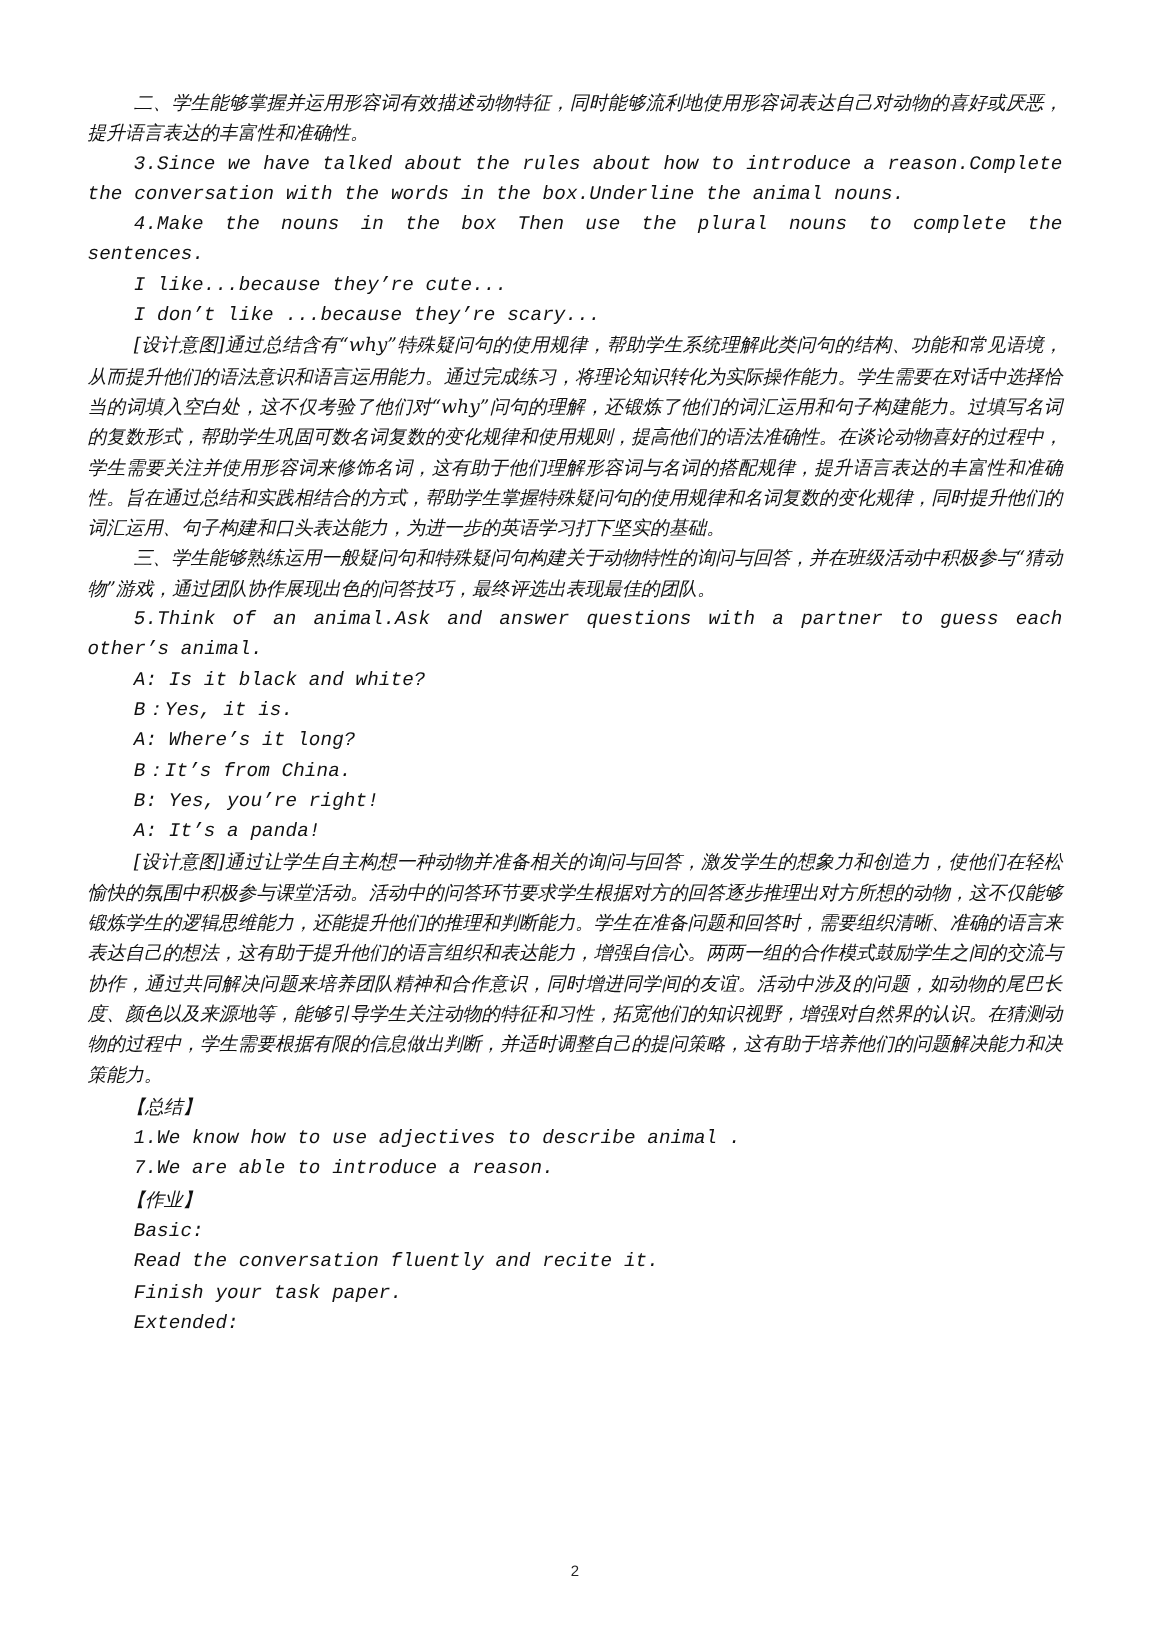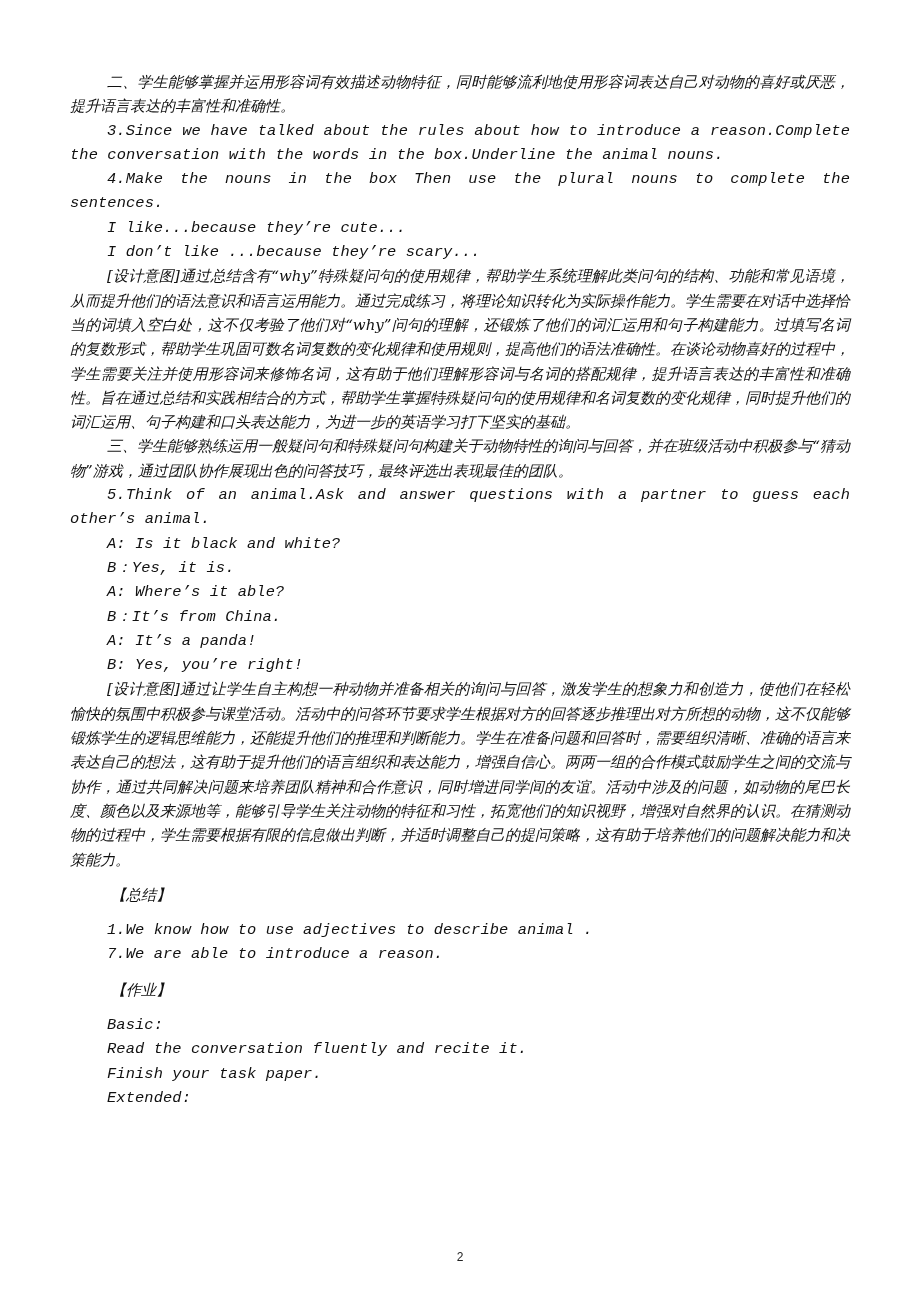--- a/index.html
+++ b/index.html
@@ -6,45 +6,45 @@
   body { width: 920px; height: 1302px; position: relative; overflow: hidden; }
   .page {
     position: absolute; left: 70px; top: 70px; width: 780px;
     font-family: "DejaVu Serif", serif;
     font-size: 15px; line-height: 24.3px; color: #111111; font-style: italic;
   }
   .p { margin: 0; text-align: justify; text-align-last: left; }
   .indent { text-indent: 37px; }
   .line { margin: 0; padding-left: 37px; white-space: pre; }
   .mono { font-family: "Liberation Mono", "DejaVu Sans Mono", monospace; font-size: 15.4px; letter-spacing: 0.1px; }
-  .heading { margin: 11px; padding-left: 30px; }
+  .heading { margin: 1px; padding-left: 30px; }
   .page-number {
     position: absolute; left: 0; width: 920px; top: 1250px; text-align: center;
     font-family: "Liberation Sans", sans-serif; font-size: 12px; color: #222;
   }
 </style>
 </head>
 <body>
 
 <div class="page">
   <p class="p indent">二、学生能够掌握并运用形容词有效描述动物特征，同时能够流利地使用形容词表达自己对动物的喜好或厌恶，提升语言表达的丰富性和准确性。</p>
   <p class="p indent mono">3.Since we have talked about the rules about how to introduce a reason.Complete the conversation with the words in the box.Underline the animal nouns.</p>
   <p class="p indent mono">4.Make the nouns in the box Then use the plural nouns to complete the sentences.</p>
   <p class="line mono">I like...because they’re cute...</p>
   <p class="line mono">I don’t like ...because they’re scary...</p>
   <p class="p indent">[设计意图]通过总结含有“why”特殊疑问句的使用规律，帮助学生系统理解此类问句的结构、功能和常见语境，从而提升他们的语法意识和语言运用能力。通过完成练习，将理论知识转化为实际操作能力。学生需要在对话中选择恰当的词填入空白处，这不仅考验了他们对“why”问句的理解，还锻炼了他们的词汇运用和句子构建能力。过填写名词的复数形式，帮助学生巩固可数名词复数的变化规律和使用规则，提高他们的语法准确性。在谈论动物喜好的过程中，学生需要关注并使用形容词来修饰名词，这有助于他们理解形容词与名词的搭配规律，提升语言表达的丰富性和准确性。旨在通过总结和实践相结合的方式，帮助学生掌握特殊疑问句的使用规律和名词复数的变化规律，同时提升他们的词汇运用、句子构建和口头表达能力，为进一步的英语学习打下坚实的基础。</p>
   <p class="p indent">三、学生能够熟练运用一般疑问句和特殊疑问句构建关于动物特性的询问与回答，并在班级活动中积极参与“猜动物”游戏，通过团队协作展现出色的问答技巧，最终评选出表现最佳的团队。</p>
   <p class="p indent mono">5.Think of an animal.Ask and answer questions with a partner to guess each other’s animal.</p>
   <div>
     <p class="line mono">A: Is it black and white?</p>
     <p class="line mono">B：Yes, it is.</p>
-    <p class="line mono">A: Where’s it able?</p>
+    <p class="line mono">A: Where’s it long?</p>
     <p class="line mono">B：It’s from China.</p>
+    <p class="line mono">B: Yes, you’re right!</p>
     <p class="line mono">A: It’s a panda!</p>
-    <p class="line mono">B: Yes, you’re right!</p>
   </div>
   <p class="p indent">[设计意图]通过让学生自主构想一种动物并准备相关的询问与回答，激发学生的想象力和创造力，使他们在轻松愉快的氛围中积极参与课堂活动。活动中的问答环节要求学生根据对方的回答逐步推理出对方所想的动物，这不仅能够锻炼学生的逻辑思维能力，还能提升他们的推理和判断能力。学生在准备问题和回答时，需要组织清晰、准确的语言来表达自己的想法，这有助于提升他们的语言组织和表达能力，增强自信心。两两一组的合作模式鼓励学生之间的交流与协作，通过共同解决问题来培养团队精神和合作意识，同时增进同学间的友谊。活动中涉及的问题，如动物的尾巴长度、颜色以及来源地等，能够引导学生关注动物的特征和习性，拓宽他们的知识视野，增强对自然界的认识。在猜测动物的过程中，学生需要根据有限的信息做出判断，并适时调整自己的提问策略，这有助于培养他们的问题解决能力和决策能力。</p>
   <p class="heading">【总结】</p>
   <p class="line mono">1.We know how to use adjectives to describe animal .</p>
   <p class="line mono">7.We are able to introduce a reason.</p>
   <p class="heading">【作业】</p>
   <p class="line mono">Basic:</p>
   <p class="line mono">Read the conversation fluently and recite it.</p>
   <p class="line mono">Finish your task paper.</p>
   <p class="line mono">Extended:</p>

